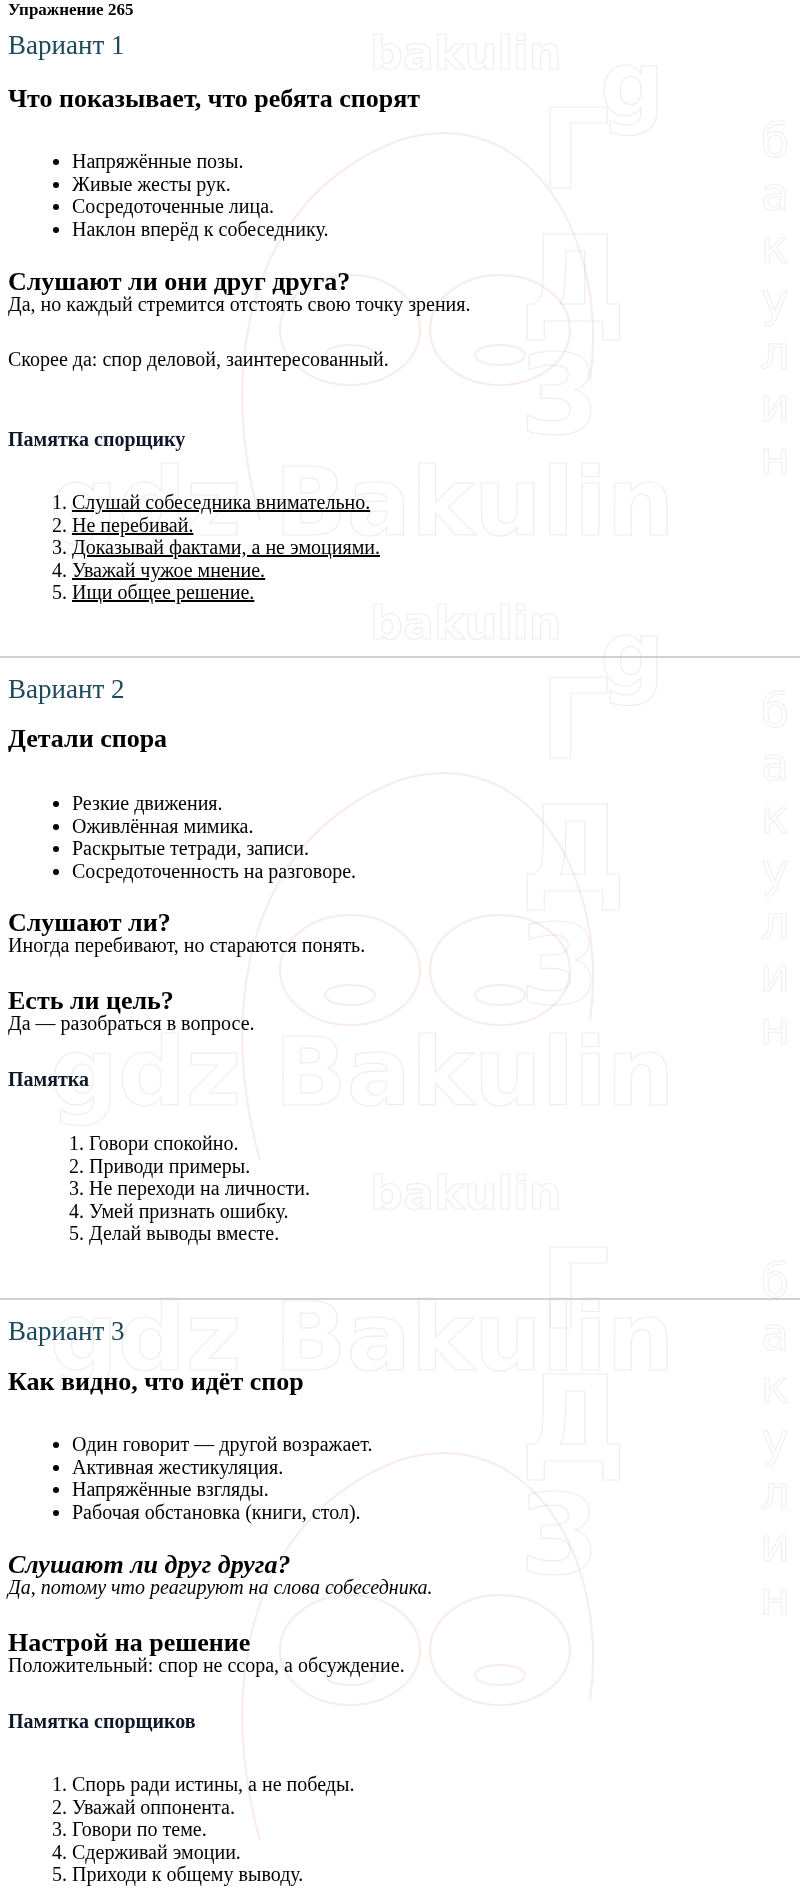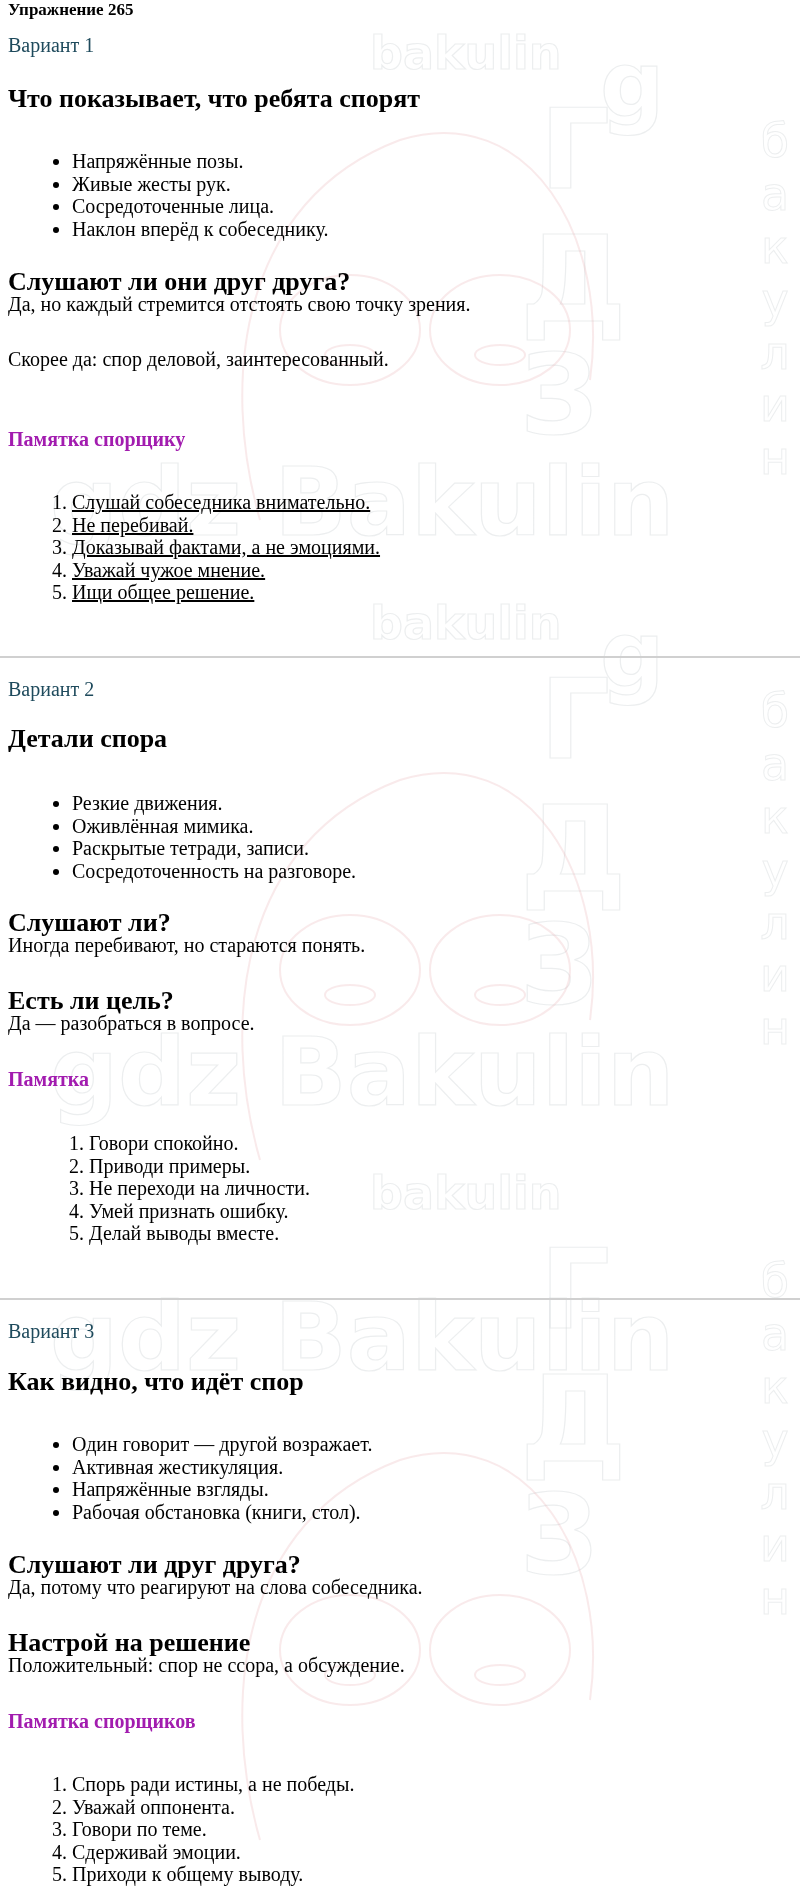--- a/index.html
+++ b/index.html
@@ -18,28 +18,28 @@
     position: absolute; font-family: "DejaVu Sans", sans-serif;
     color: transparent; -webkit-text-stroke: 1px rgba(200,205,210,0.35);
     font-size: 46px; line-height: 1.15; width: 50px; text-align: center;
   }
   .wm-face { position: absolute; }
   .page { position: relative; z-index: 1; padding: 0 0 0 8px; }
   .title {
     font-size: 17px; font-weight: bold; margin: 0; padding-top: 0; line-height: 20px;
   }
   .variant {
-    font-size: 20px; color: #1e4a5c; margin: 16px 0 0 0; line-height: 24px; font-weight: normal;
+    font-size: 27px; color: #1e4a5c; margin: 16px 0 0 0; line-height: 24px; font-weight: normal;
   }
   .h-bold {
     font-size: 26px; font-weight: bold; margin: 0; line-height: 23px;
   }
   .para { font-size: 20px; margin: 0; line-height: 23px; }
   .sub-head {
-    font-size: 20px; color: #a21caf; margin: 0; line-height: 23px;
+    font-size: 20px; color: #0f172a; margin: 0; line-height: 23px;
   }
   ul.bullets, ol.nums {
     margin: 12px; padding-left: 60px; font-size: 20px; line-height: 22.6px;
   }
   ul.bullets li { list-style: disc; padding-left: 0; }
   ol.nums li { padding-left: 0; }
   hr.sep {
     border: none; border-top: 2px solid #d0d0d0; margin: 0; width: 792px; position: relative; left: -8px;
   }
   .block { position: absolute; left: 8px; }
@@ -215,21 +215,21 @@
     <h3 class="h-bold">Как видно, что идёт спор</h3>
   </div>
   <div class="block" style="top:1421px;left:0;">
     <ul class="bullets">
       <li>Один говорит — другой возражает.</li>
       <li>Активная жестикуляция.</li>
       <li>Напряжённые взгляды.</li>
       <li>Рабочая обстановка (книги, стол).</li>
     </ul>
   </div>
-  <div class="block" style="top:1553px;">
+  <div class="block" style="top:1553px;font-style:italic;">
     <h3 class="h-bold">Слушают ли друг друга?</h3>
     <p class="para">Да, потому что реагируют на слова собеседника.</p>
   </div>
   <div class="block" style="top:1631px;">
     <h3 class="h-bold">Настрой на решение</h3>
     <p class="para">Положительный: спор не ссора, а обсуждение.</p>
   </div>
   <div class="block" style="top:1710px;">
     <h3 class="sub-head">Памятка спорщиков</h3>
   </div>

